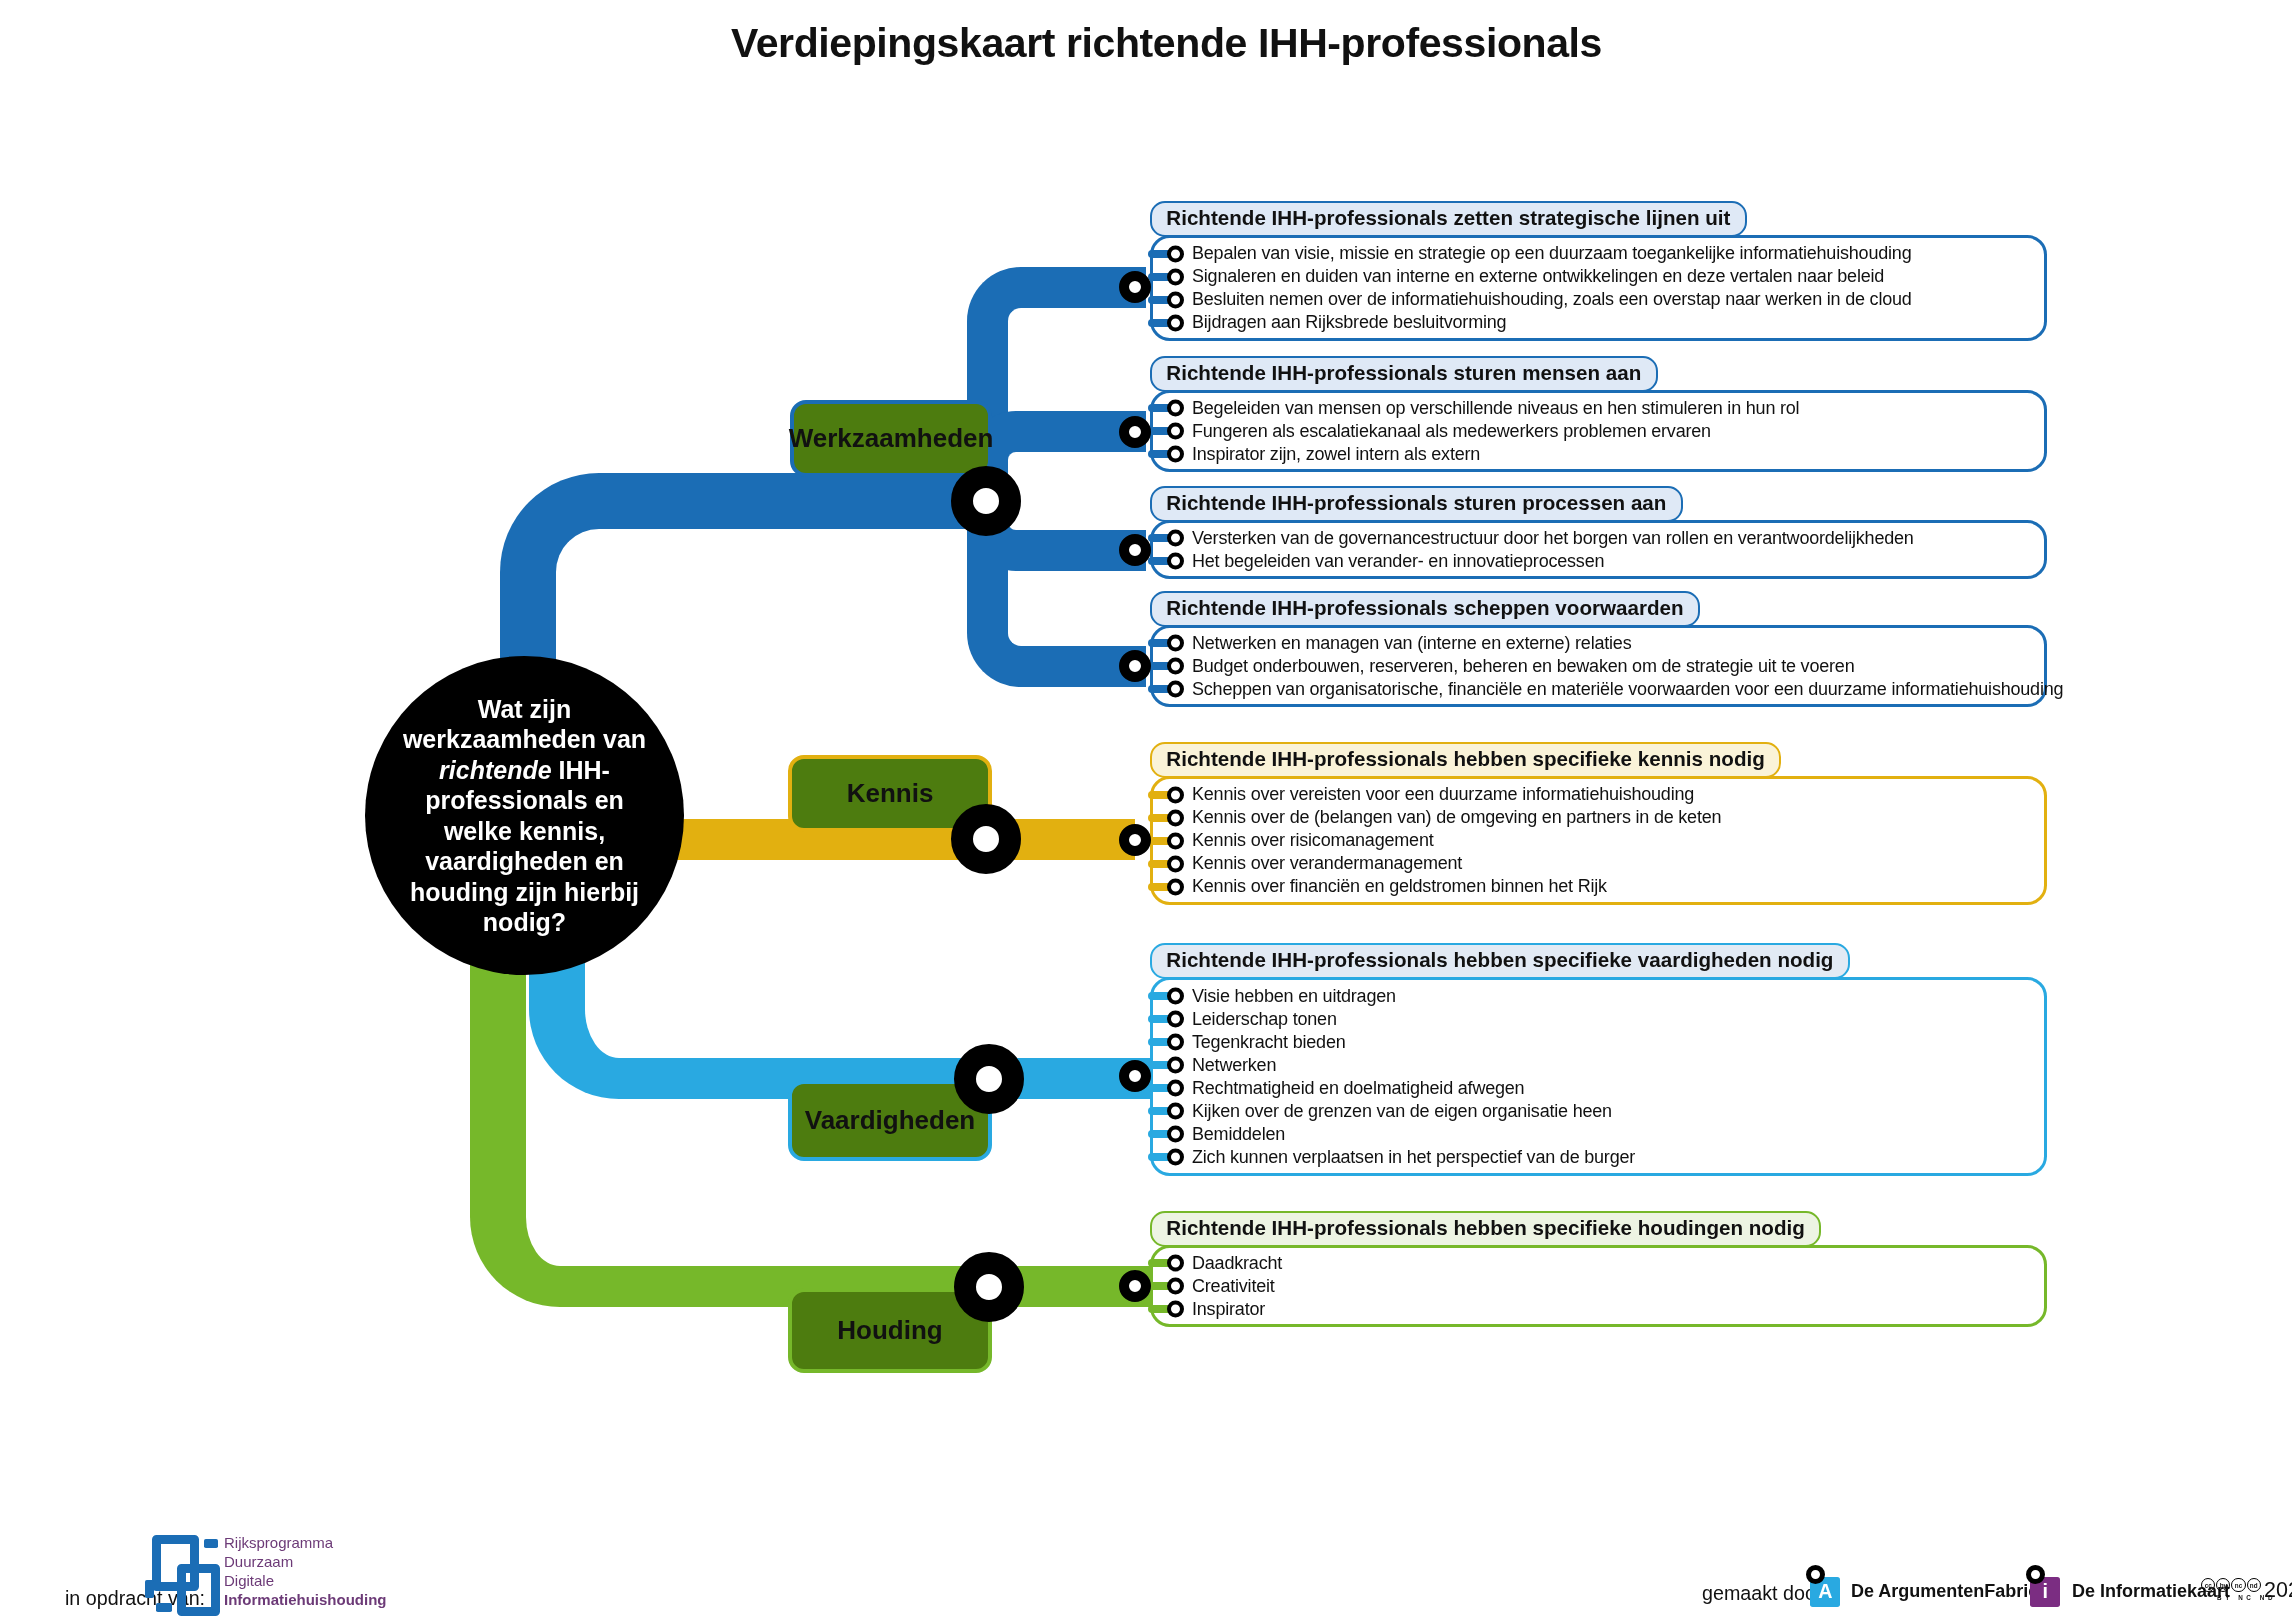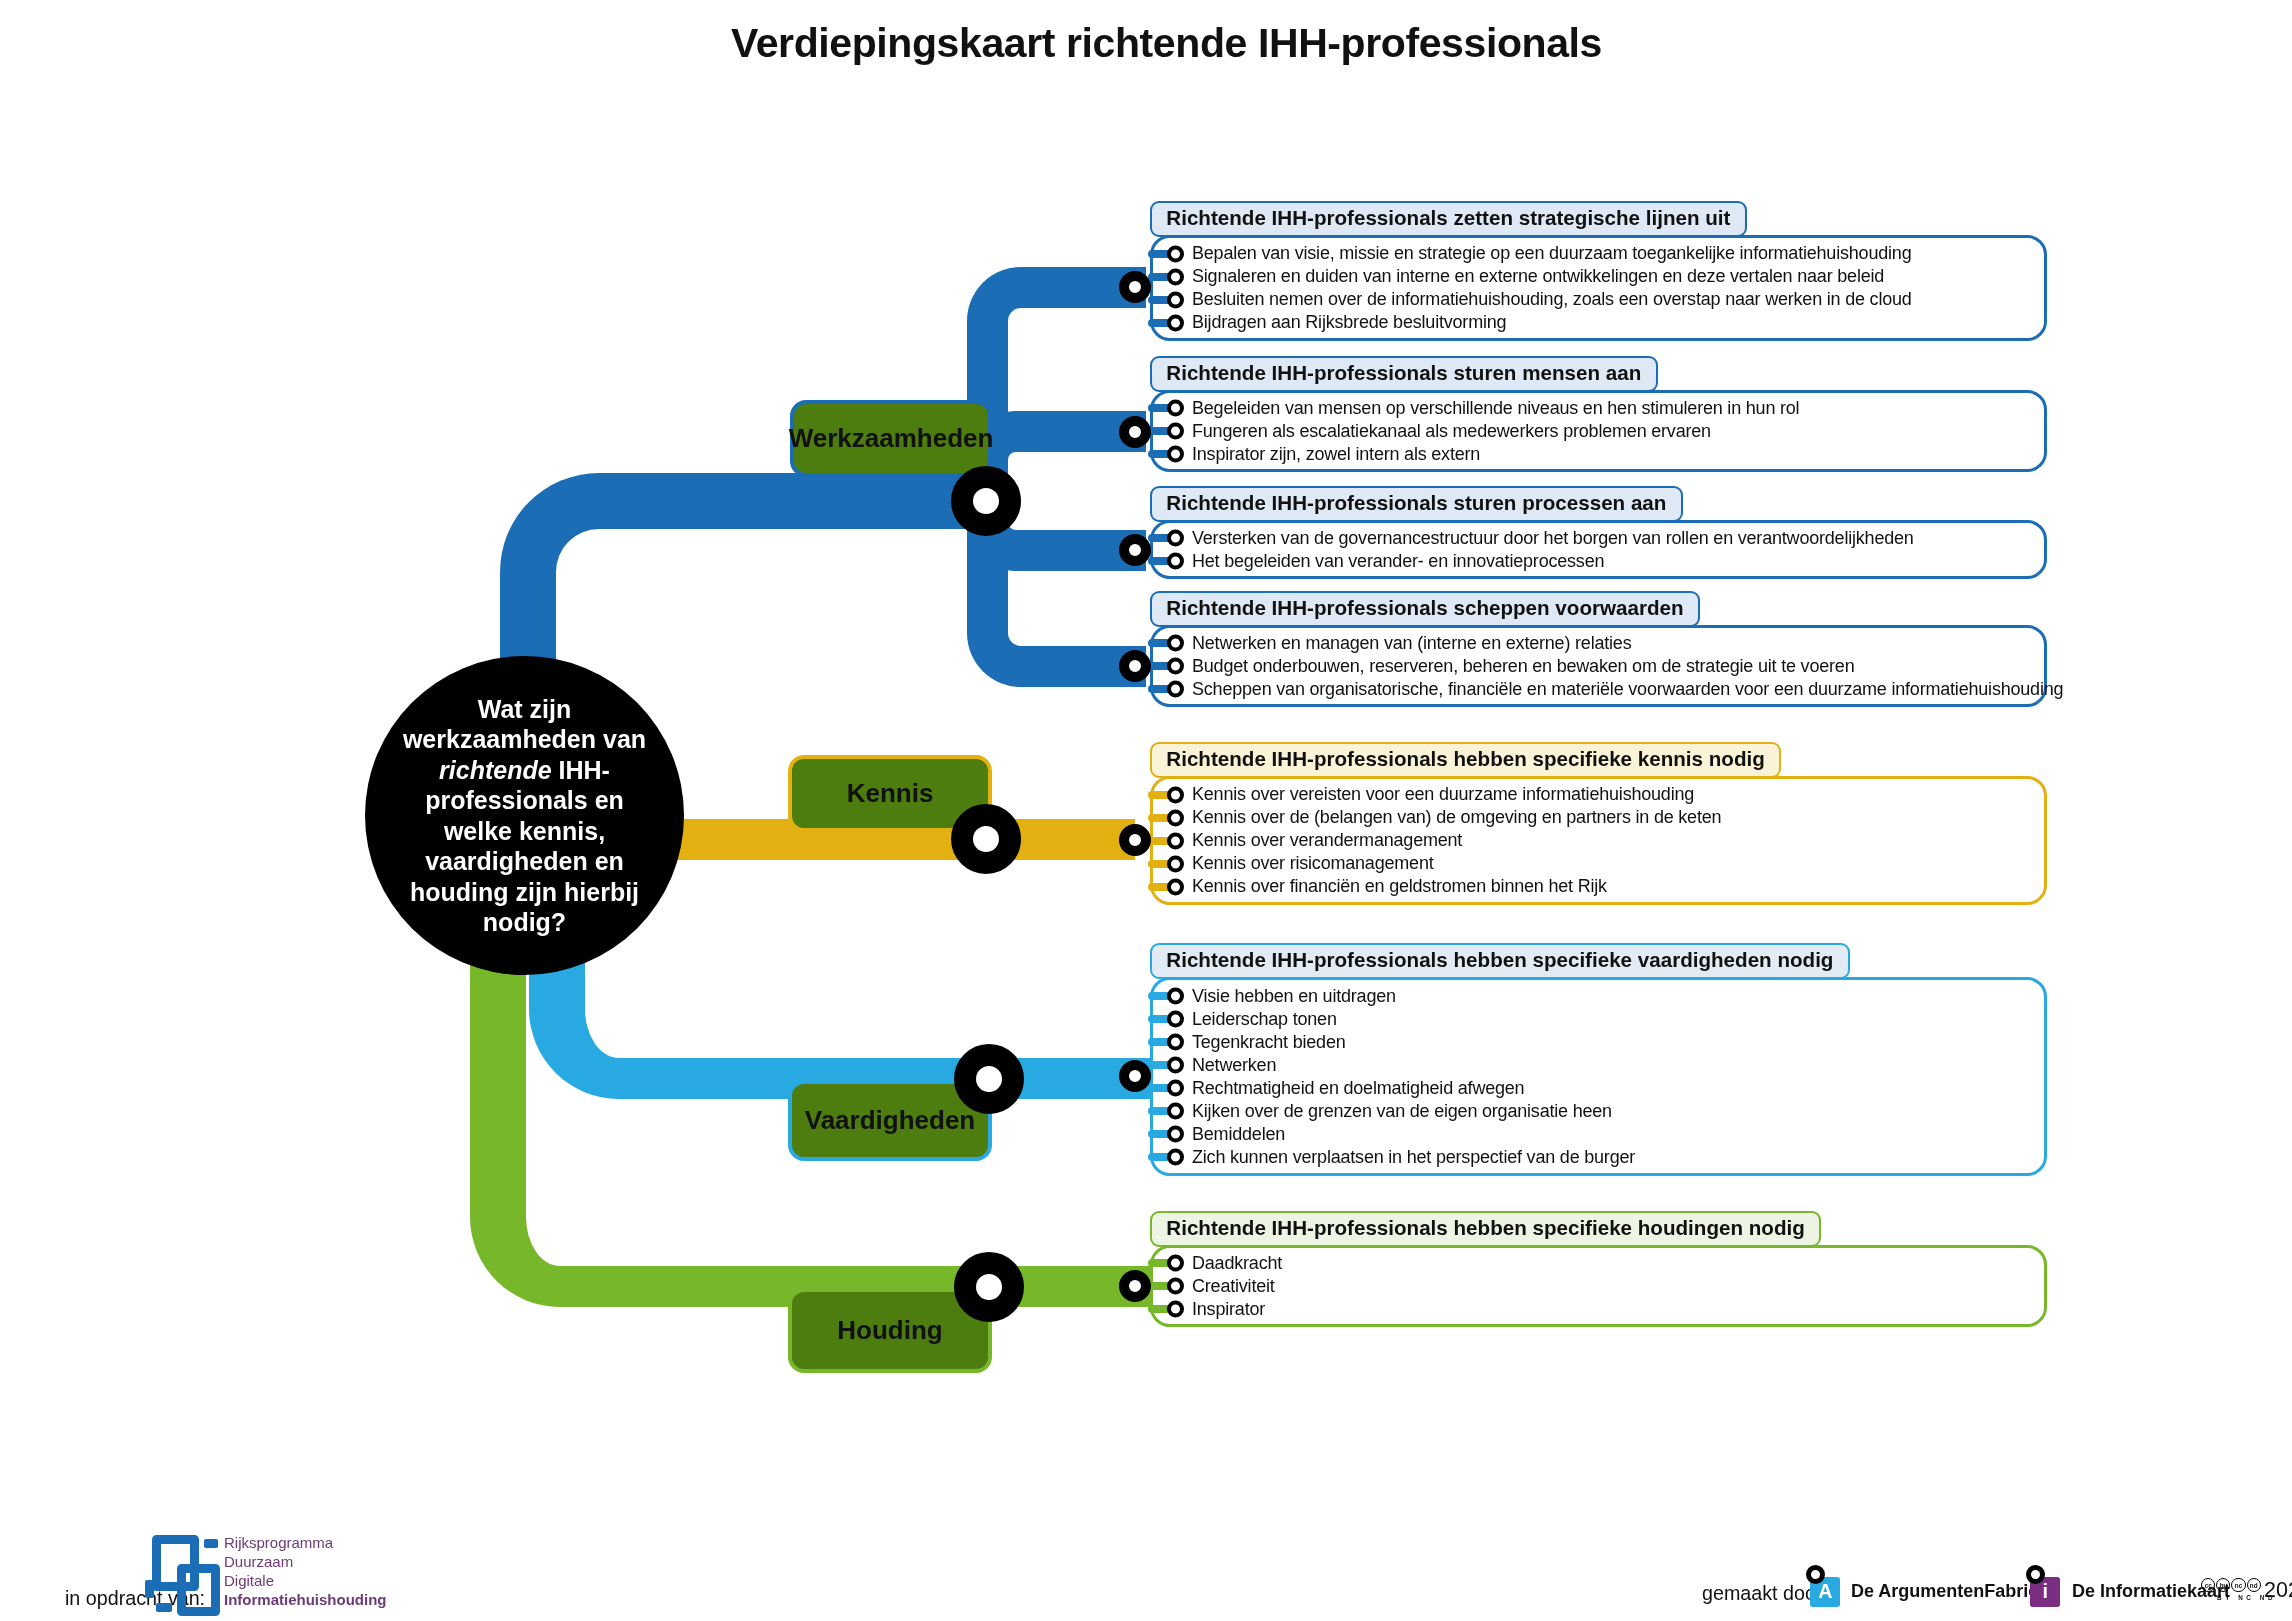--- a/index.html
+++ b/index.html
@@ -40,21 +40,21 @@
   
   .cat{position:absolute;box-sizing:border-box;background:#4d7c0f;border-radius:16px;z-index:2;
        display:flex;align-items:center;justify-content:center;font-weight:bold;font-size:26px;}
   .cat.blue{border:4.5px solid #1B6DB5;}
   .cat.yellow{border:4.5px solid #E2B010;}
   .cat.lblue{border:4.5px solid #29A9E1;}
   .cat.green{border:4.5px solid #76B82A;}
 
   
   .hdr{position:absolute;box-sizing:border-box;height:36px;line-height:30px;padding:0 14.3px;
-       border-radius:9px;font-weight:bold;font-size:20.6px;z-index:2;white-space:nowrap;}
+       border-radius:15px;font-weight:bold;font-size:20.6px;z-index:2;white-space:nowrap;}
   .hdr.blue{border:2.7px solid #1B6DB5;background:#DFE9F6;}
   .hdr.yellow{border:2.7px solid #E2B010;background:#FAF3D8;}
   .hdr.lblue{border:2.7px solid #29A9E1;background:#E2EAF4;}
   .hdr.green{border:2.7px solid #76B82A;background:#EDF4E3;}
 
   .box{position:absolute;box-sizing:border-box;left:1130px;width:897px;background:#fff;
        border-radius:19.7px;z-index:1;}
   .box.blue{border:3.6px solid #1B6DB5;--bc:#1B6DB5;}
   .box.yellow{border:3.6px solid #E2B010;--bc:#E2B010;}
   .box.lblue{border:3.6px solid #29A9E1;--bc:#29A9E1;}
@@ -209,25 +209,25 @@
       <li>
           <span class="dot"></span>
           <span>Kennis over vereisten voor een duurzame informatiehuishouding</span>
         </li>
       <li>
           <span class="dot"></span>
           <span>Kennis over de (belangen van) de omgeving en partners in de keten</span>
         </li>
       <li>
           <span class="dot"></span>
+          <span>Kennis over risicomanagement</span>
+        </li>
+      <li>
+          <span class="dot"></span>
           <span>Kennis over verandermanagement</span>
-        </li>
-      <li>
-          <span class="dot"></span>
-          <span>Kennis over risicomanagement</span>
         </li>
       <li>
           <span class="dot"></span>
           <span>Kennis over financiën en geldstromen binnen het Rijk</span>
         </li>
     </ul>
   </div>
 
   <div class="hdr lblue" style="left:1130px;top:943px;">Richtende IHH-professionals hebben specifieke vaardigheden nodig</div>
   <div class="box lblue" style="top:977px;height:199px;">

